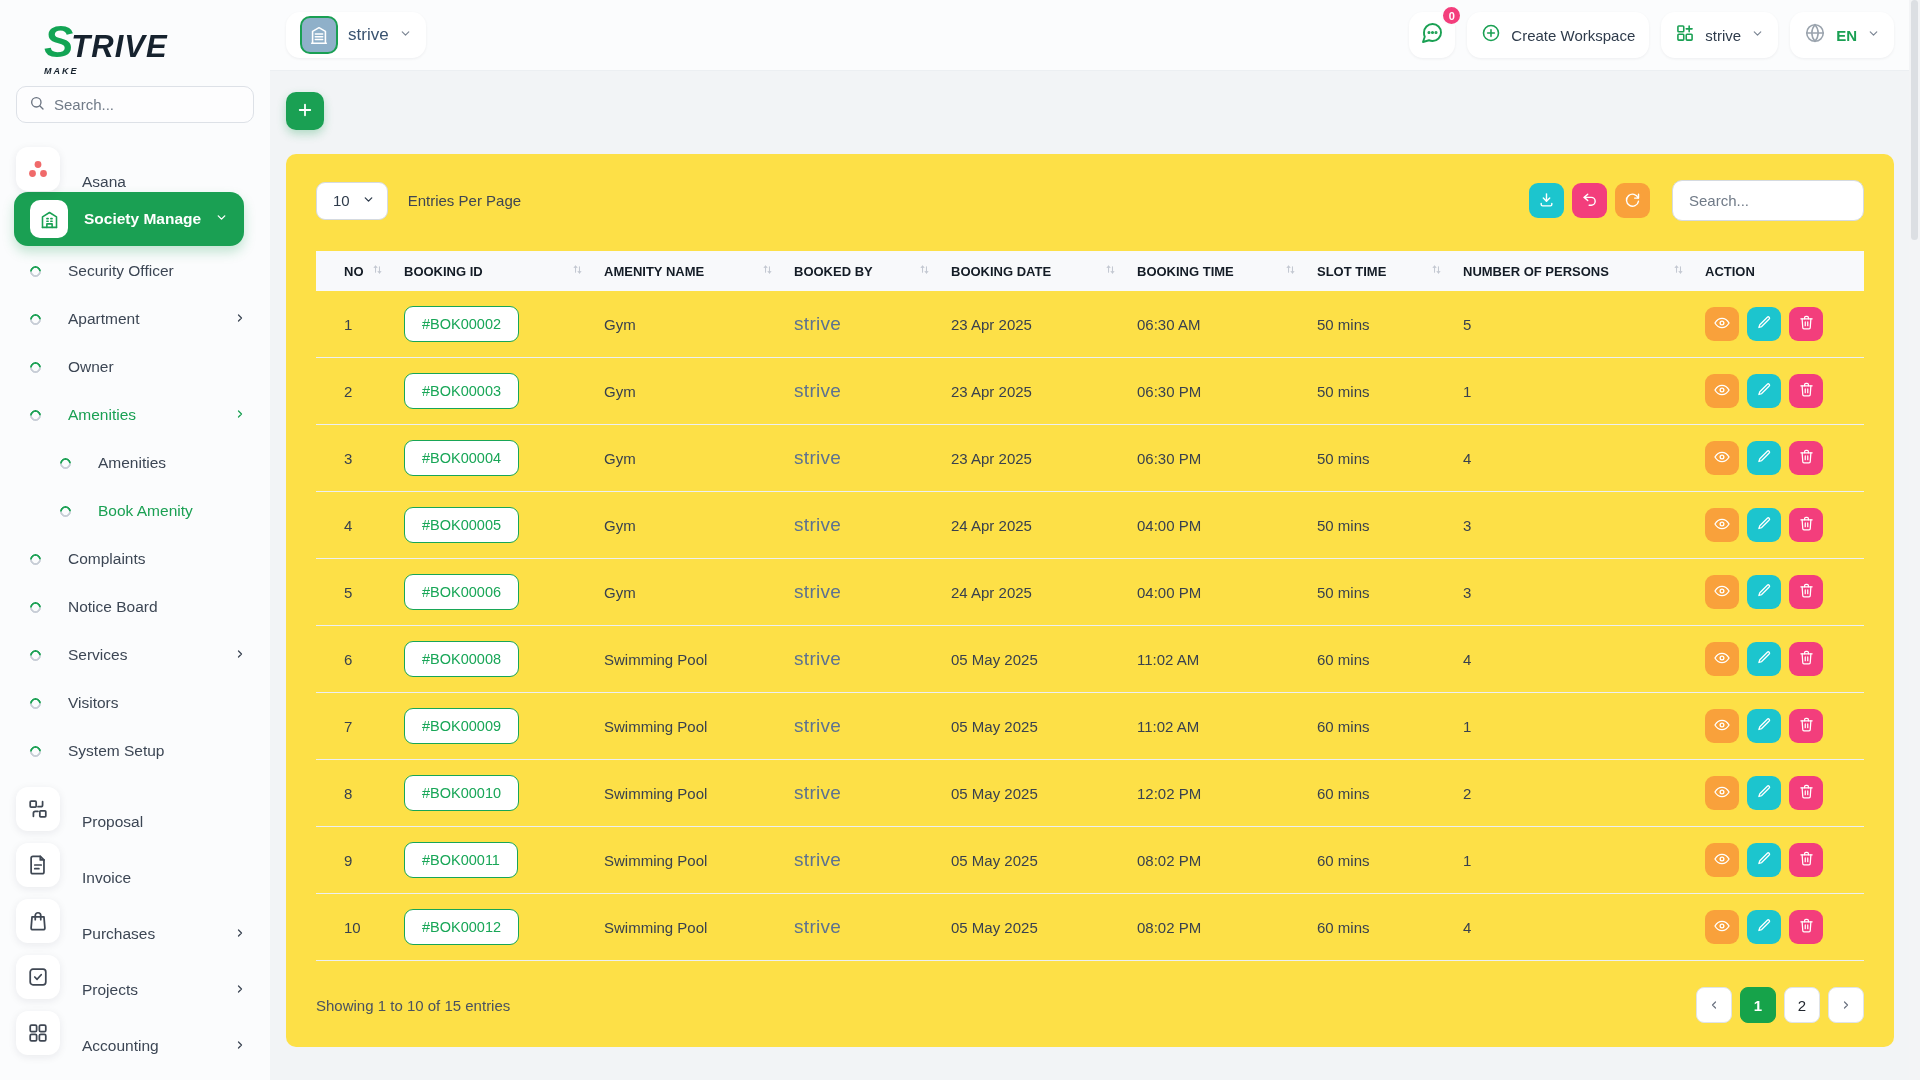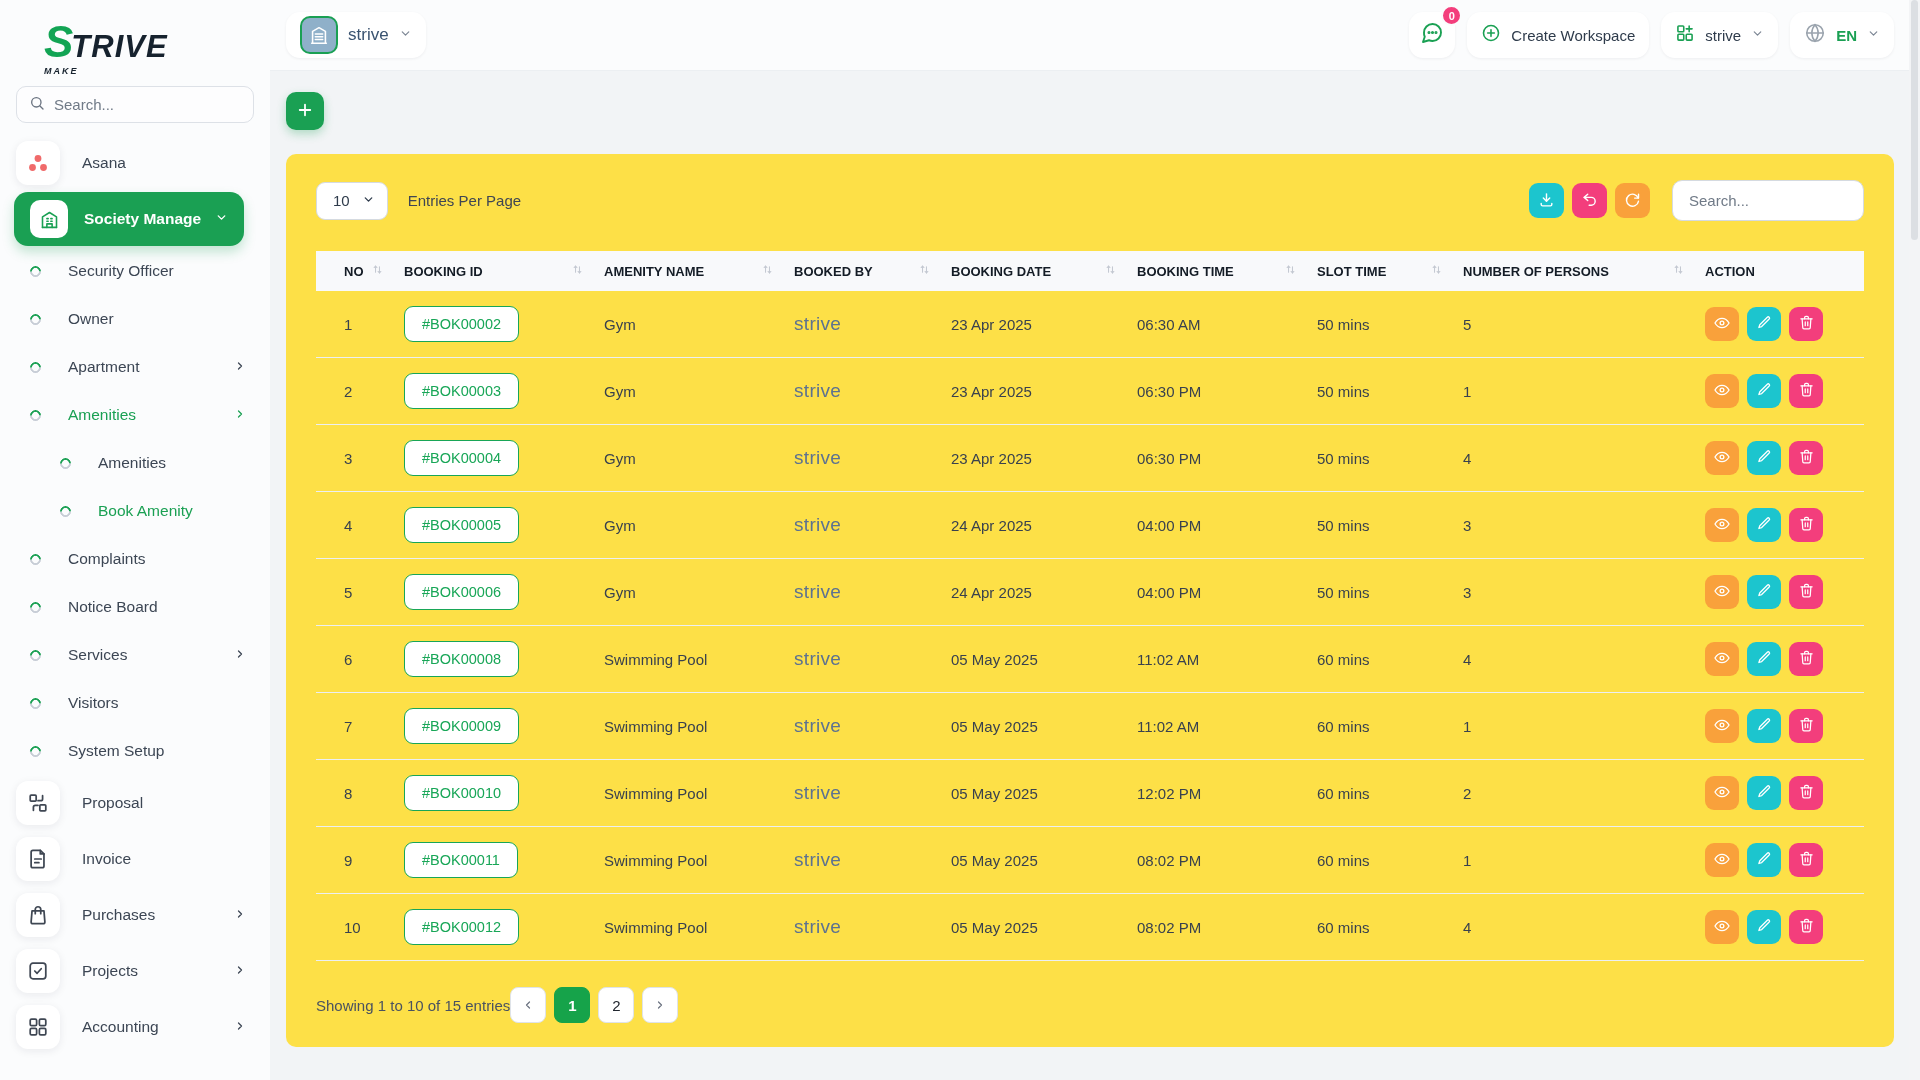--- a/index.html
+++ b/index.html
@@ -18,21 +18,21 @@
   .side-search svg { color:#6A7380; }
   .side-search input { border:none; outline:none; background:transparent; font-size:15px; color:#3C4654; width:100%; font-family:inherit; }
   .side-search input::placeholder { color:#707A87; }
   .menu { margin-top:12px; }
   .m-item { height:48px; display:flex; align-items:center; padding:0 24px 0 30px; cursor:pointer; }
   .m-item .bullet { width:11px; height:11px; border-radius:50%; border:2px solid #C7CDD6; border-top-color:#1AA053; border-left-color:#1AA053; transform:rotate(45deg); margin-right:27px; flex:0 0 auto; }
   .m-label { font-size:15.5px; color:#3C4654; flex:1; }
   .m-item .chev { color:#3C4654; }
   .m-item.green .m-label, .m-item.green .chev { color:#1AA053; }
   .m-sub { padding-left:60px; }
-  .m-app { height:56px; display:flex; align-items:center; padding:0 24px 0 16px; cursor:pointer; }
+  .m-app { height:56px; display:flex; align-items:flex-end; padding:0 24px 0 16px; cursor:pointer; }
   .app-ico { width:44px; height:44px; background:#FFFFFF; border-radius:12px; box-shadow:0 2px 8px rgba(20,30,50,.08); display:flex; align-items:center; justify-content:center; color:#3F4753; margin-right:22px; flex:0 0 auto; }
   .m-active { height:54px; margin:1px 26px 1px 14px; border-radius:14px; background:#1AA053; display:flex; align-items:center; padding:0 16px; cursor:pointer; box-shadow:0 6px 12px rgba(26,160,83,.25); }
   .m-active .ico-box { width:38px; height:38px; border-radius:10px; background:#FFFFFF; display:flex; align-items:center; justify-content:center; color:#1AA053; margin-right:16px; }
   .m-active .m-label { color:#FFFFFF; font-weight:700; font-size:15.5px; }
   .m-active .chev { color:#FFFFFF; }
 
   
   .main { flex:1; display:flex; flex-direction:column; height:100%; }
   .topbar { height:70px; background:#FBFCFD; display:flex; align-items:center; justify-content:space-between; padding:0 26px 0 16px; box-shadow:0 1px 0 #ECEFF2; }
   .pill { background:#FFFFFF; border-radius:14px; box-shadow:0 1px 3px rgba(16,24,40,.06); display:flex; align-items:center; gap:10px; height:46px; padding:0 14px; cursor:pointer; }
@@ -77,21 +77,21 @@
   th.first, td.first { padding-left:28px; }
   tbody td { border-bottom:1px solid #ECEFF2; padding:15px 0; font-size:15px; color:#39414E; height:66px; vertical-align:middle; }
   .bok-pill { display:inline-block; border:1.5px solid #18A657; color:#18A657; border-radius:9px; padding:9px 17px; font-size:14.5px; background:#fff; }
   .booked-logo { color:#5D7290; font-size:19px; font-weight:500; letter-spacing:.3px; }
   .row-actions { display:flex; gap:8px; }
   .act-btn { width:34px; height:34px; border:none; border-radius:9px; color:#fff; display:flex; align-items:center; justify-content:center; cursor:pointer; }
   .act-view { background:#F9A13B; }
   .act-edit { background:#1CC5CE; }
   .act-del { background:#F33E7C; }
 
-  .table-footer { display:flex; align-items:center; margin-top:26px; }
+  .table-footer { display:flex; align-items:center; justify-content:space-between; margin-top:26px; }
   .showing { font-size:15px; color:#4A5260; }
   .pager { display:flex; gap:8px; }
   .page-btn { min-width:36px; height:36px; border:1px solid #DFE3E8; background:#fff; border-radius:8px; display:flex; align-items:center; justify-content:center; font-size:15px; color:#21262E; cursor:pointer; }
   .page-btn .chev { color:#6B7280; }
   .page-btn.active { background:#16A34A; border-color:#16A34A; color:#fff; font-weight:600; }
 
   .page-scrollbar { position:absolute; right:0; top:0; width:11px; height:100%; background:#F3F4F6; }
   .page-scrollbar .thumb { position:absolute; top:0; right:2px; width:7px; height:240px; border-radius:4px; background:#DCDFE3; }
 </style>
 </head>
@@ -147,29 +147,29 @@
             </svg></span>
       </div>
 
       <div class="m-item">
         <span class="bullet"></span>
         <span class="m-label">Security Officer</span>
       </div>
 
       <div class="m-item">
         <span class="bullet"></span>
-        <span class="m-label">Owner</span>
-      </div>
-
-      <div class="m-item">
-        <span class="bullet"></span>
         <span class="m-label">Apartment</span>
         <span class="chev"><svg width="12" height="12" viewBox="0 0 24 24" fill="none" stroke="currentColor" stroke-width="2.5" stroke-linecap="round" stroke-linejoin="round">
               <polyline points="9 6 15 12 9 18"></polyline>
             </svg></span>
+      </div>
+
+      <div class="m-item">
+        <span class="bullet"></span>
+        <span class="m-label">Owner</span>
       </div>
 
       <div class="m-item green">
         <span class="bullet"></span>
         <span class="m-label">Amenities</span>
         <span class="chev"><svg width="12" height="12" viewBox="0 0 24 24" fill="none" stroke="currentColor" stroke-width="2.5" stroke-linecap="round" stroke-linejoin="round">
               <polyline points="9 6 15 12 9 18"></polyline>
             </svg></span>
       </div>
 

